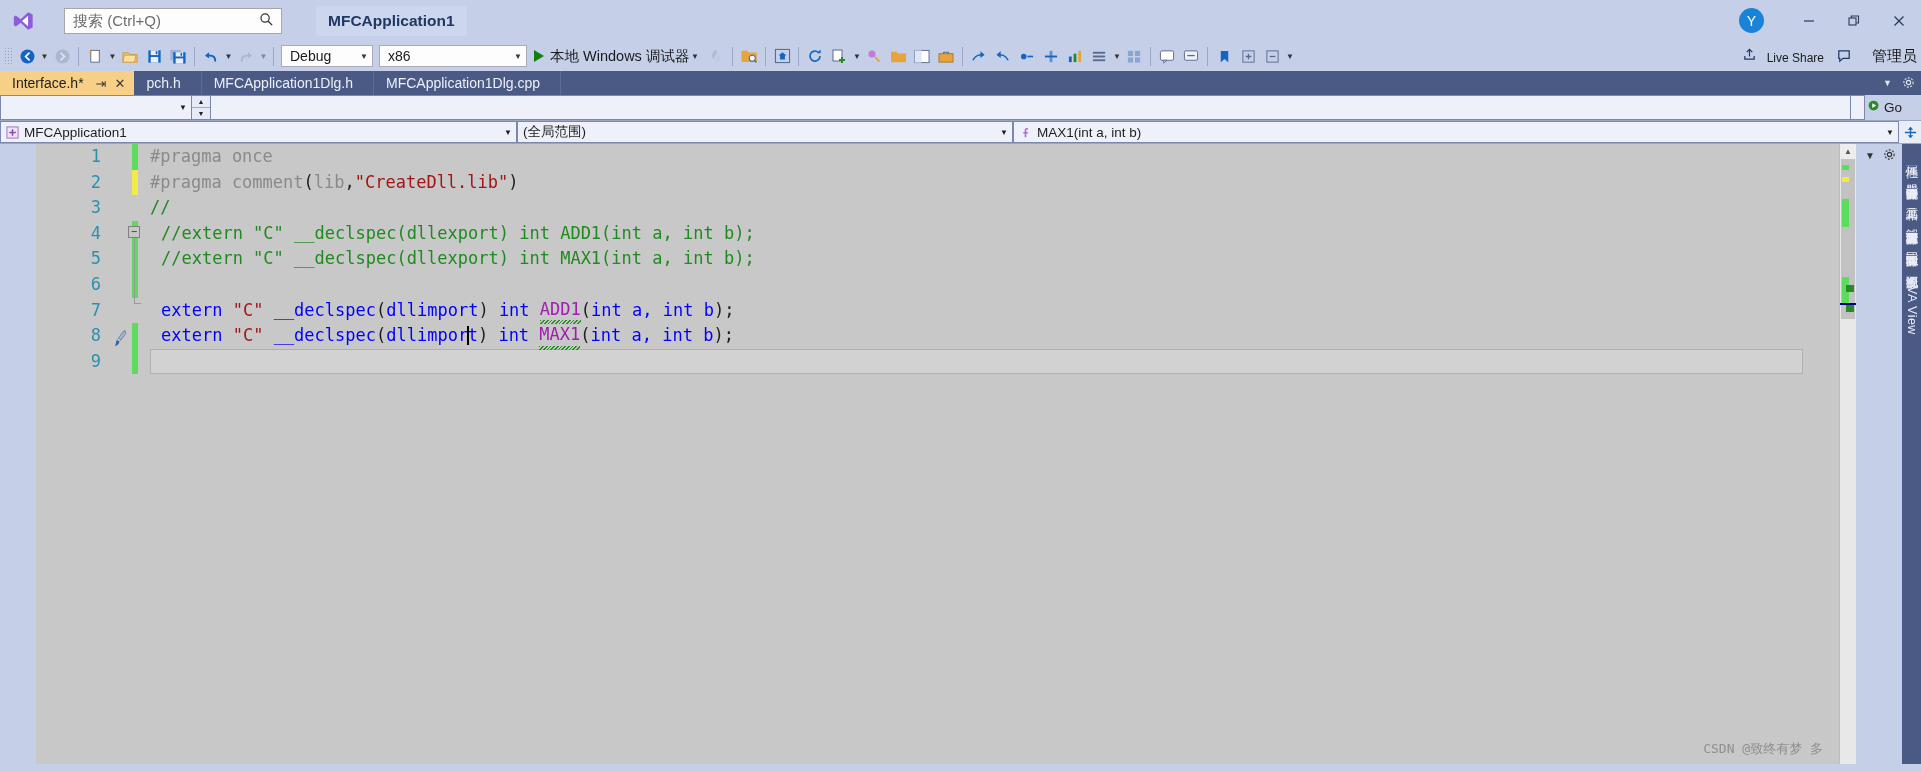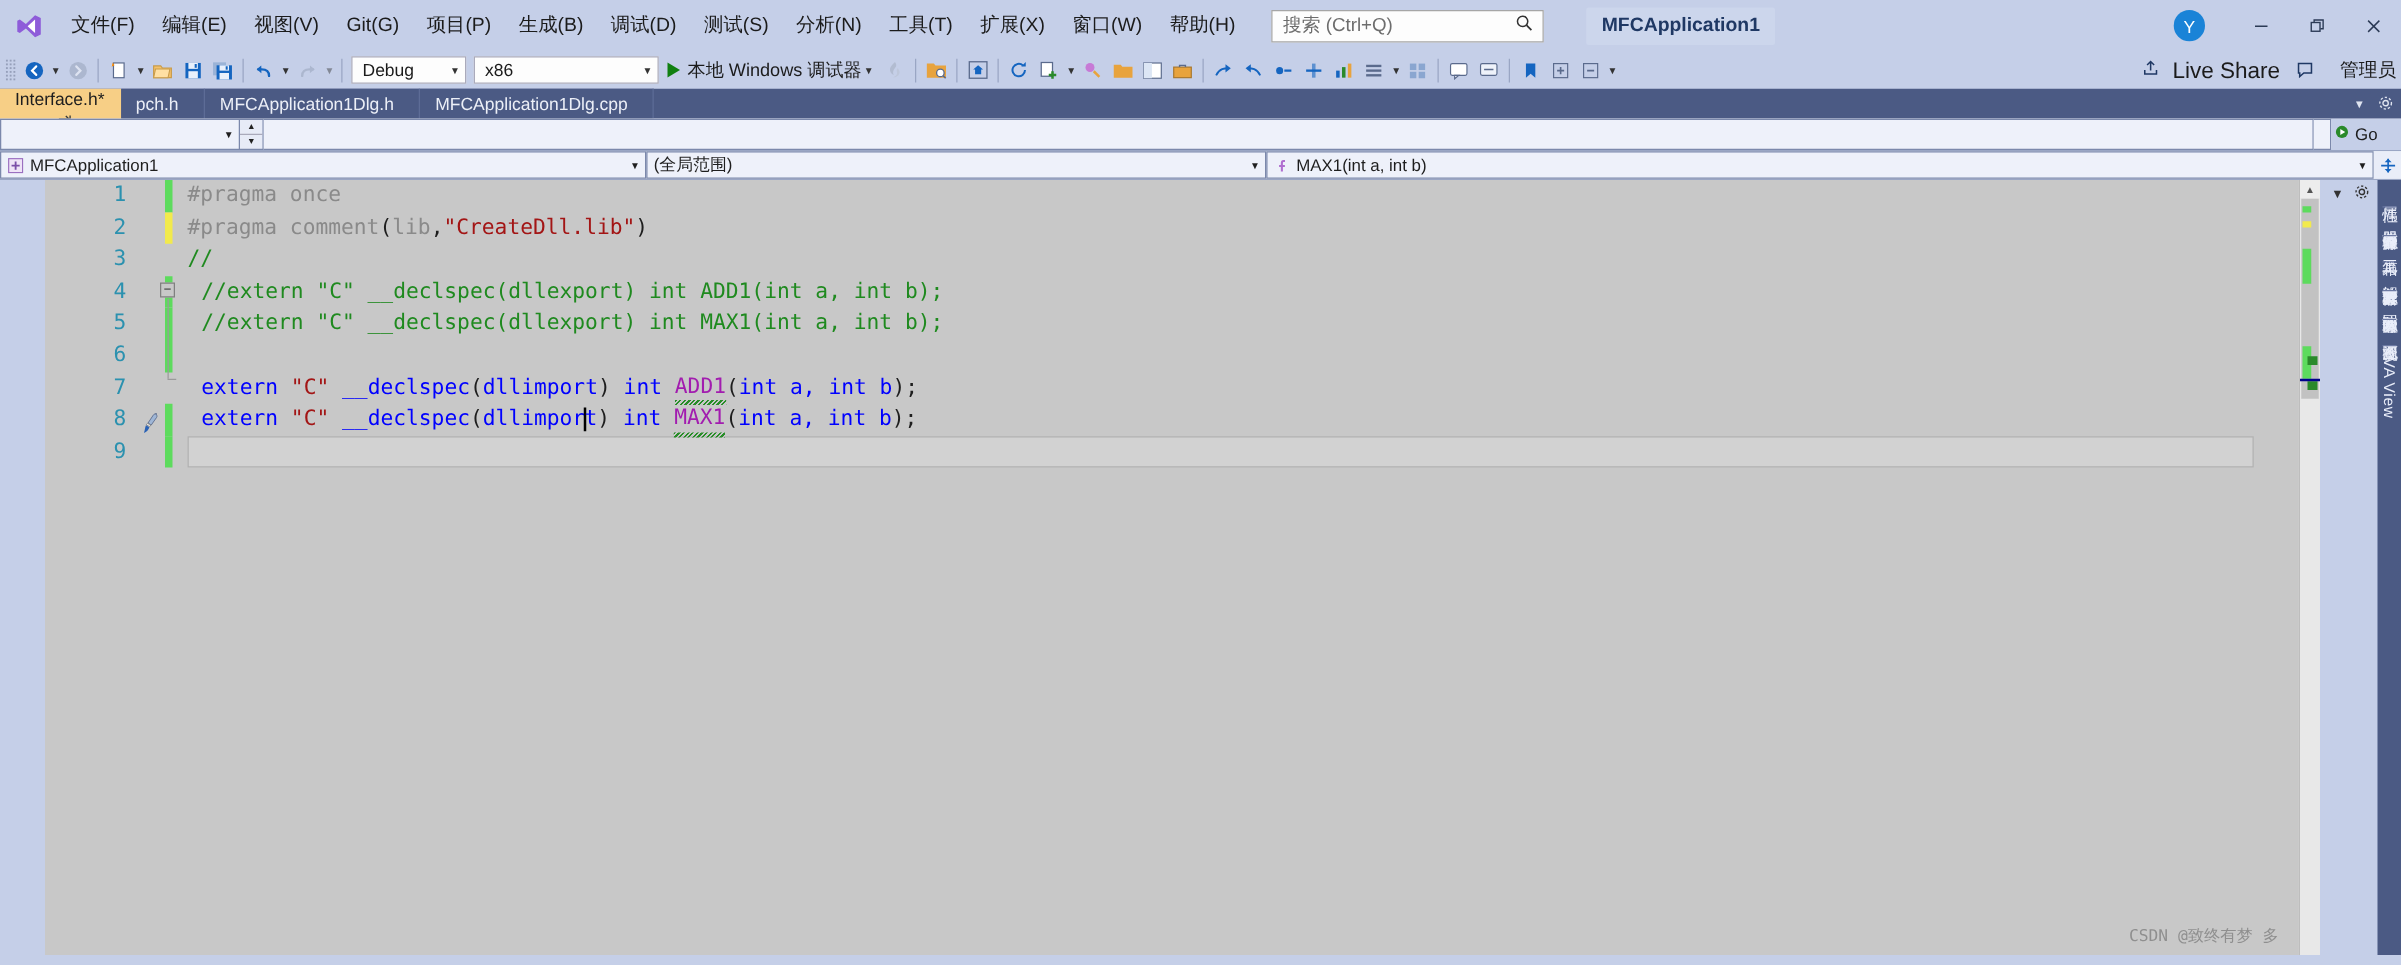--- a/index.html
+++ b/index.html
@@ -54,27 +54,27 @@
   .combo {
     height:22px; background:#fdfdfd; border:1px solid #aab; display:flex; align-items:center;
     padding:0 4px 0 8px; font-size:14px; color:#1b1b1b; margin:0 3px;
   }
   .combo .cv { white-space:nowrap; overflow:hidden; }
   .combo .ca { margin-left:auto; padding-left:10px; font-size:8px; color:#333; }
   .combo.debug { width:92px; }
   .combo.plat { width:148px; }
   .runbtn { display:flex; align-items:center; height:24px; padding:0 4px; font-size:14.5px; color:#1b1b1b; white-space:nowrap; }
   .tri { width:0;height:0;border-left:10px solid #108010;border-top:6px solid transparent;border-bottom:6px solid transparent; margin-right:6px;}
-  .liveshare { display:flex; align-items:flex-end; gap:10px; font-size:18px; color:#1b1b1b; margin-left:auto; padding:0 8px; }
+  .liveshare { display:flex; align-items:flex-end; gap:10px; font-size:12px; color:#1b1b1b; margin-left:auto; padding:0 8px; }
 
   
   .tabstrip { height:24px; flex:0 0 24px; display:flex; align-items:stretch; background:#4b5a84; }
   .tab { display:flex; align-items:center; padding:0 12px; font-size:14px; color:#eceff7;
          background:#4b5a84; border-right:1px solid #5d6c96; white-space:nowrap; }
-  .tab.active { background:#f7cf86; color:#1e1e1e; border-right:0; padding-right:5px;flex-direction:column; }
+  .tab.active { background:#f7cf86; color:#1e1e1e; border-right:0; padding-right:5px; }
   .tab .tx { padding-right:8px; }
   .tab .pin, .tab .cls { padding:0 4px; font-size:13px; color:#3a3a3a; }
   .tabstrip .tabs-right { margin-left:auto; display:flex; align-items:center; padding-right:6px; gap:10px; color:#dfe4f0; font-size:9px;}
 
   
   .navrow1 { height:26px; flex:0 0 26px; display:flex; align-items:stretch; background:#eef1fa; border-bottom:1px solid #9aa6c4; }
   .nav-cmb { background:#eef1fa; border:1px solid #7b88ab; display:flex; align-items:center; padding:0 4px 0 6px; font-size:13.5px; }
   .nav-cmb .ca { margin-left:auto; font-size:8px; padding-left:8px; }
   .spin { width:19px; border:1px solid #7b88ab; border-left:0; display:flex; flex-direction:column; background:#e7ebf7; }
   .spin div { flex:1; display:flex; align-items:center; justify-content:center; font-size:7px; color:#222; }
@@ -146,35 +146,20 @@
 <div class="app">
 
   <div class="titlebar">
     <div class="vs-logo">
       <svg width="22" height="22" viewBox="0 0 24 24">
         <path d="M17.5 2.5 22.5 4.8v14.4l-5 2.3-8-7.6-5.3 4-2.2-1.2V7.3l2.2-1.2 5.3 4z" fill="#8e5cd9"></path>
         <path d="M17.5 6.2v11.6L11 12z" fill="#fff"></path>
       </svg>
     </div>
 
-    <div class="menu">
-      <div class="menu-item">文件(F)</div>
-      <div class="menu-item">编辑(E)</div>
-      <div class="menu-item">视图(V)</div>
-      <div class="menu-item">Git(G)</div>
-      <div class="menu-item">项目(P)</div>
-      <div class="menu-item">生成(B)</div>
-      <div class="menu-item">调试(D)</div>
-      <div class="menu-item">测试(S)</div>
-      <div class="menu-item">分析(N)</div>
-      <div class="menu-item">工具(T)</div>
-      <div class="menu-item">扩展(X)</div>
-      <div class="menu-item">窗口(W)</div>
-      <div class="menu-item">帮助(H)</div>
-    </div>
 
     <div class="searchbox">
       <input placeholder="搜索 (Ctrl+Q)" style="">
       <span class="search-ico">
         <svg width="15" height="15" viewBox="0 0 16 16">
             <circle cx="6.5" cy="6.5" r="4.4" fill="none" stroke="#333" stroke-width="1.3"></circle>
             <line x1="9.8" y1="9.8" x2="14" y2="14" stroke="#333" stroke-width="1.5"></line>
           </svg>
       </span>
     </div>

